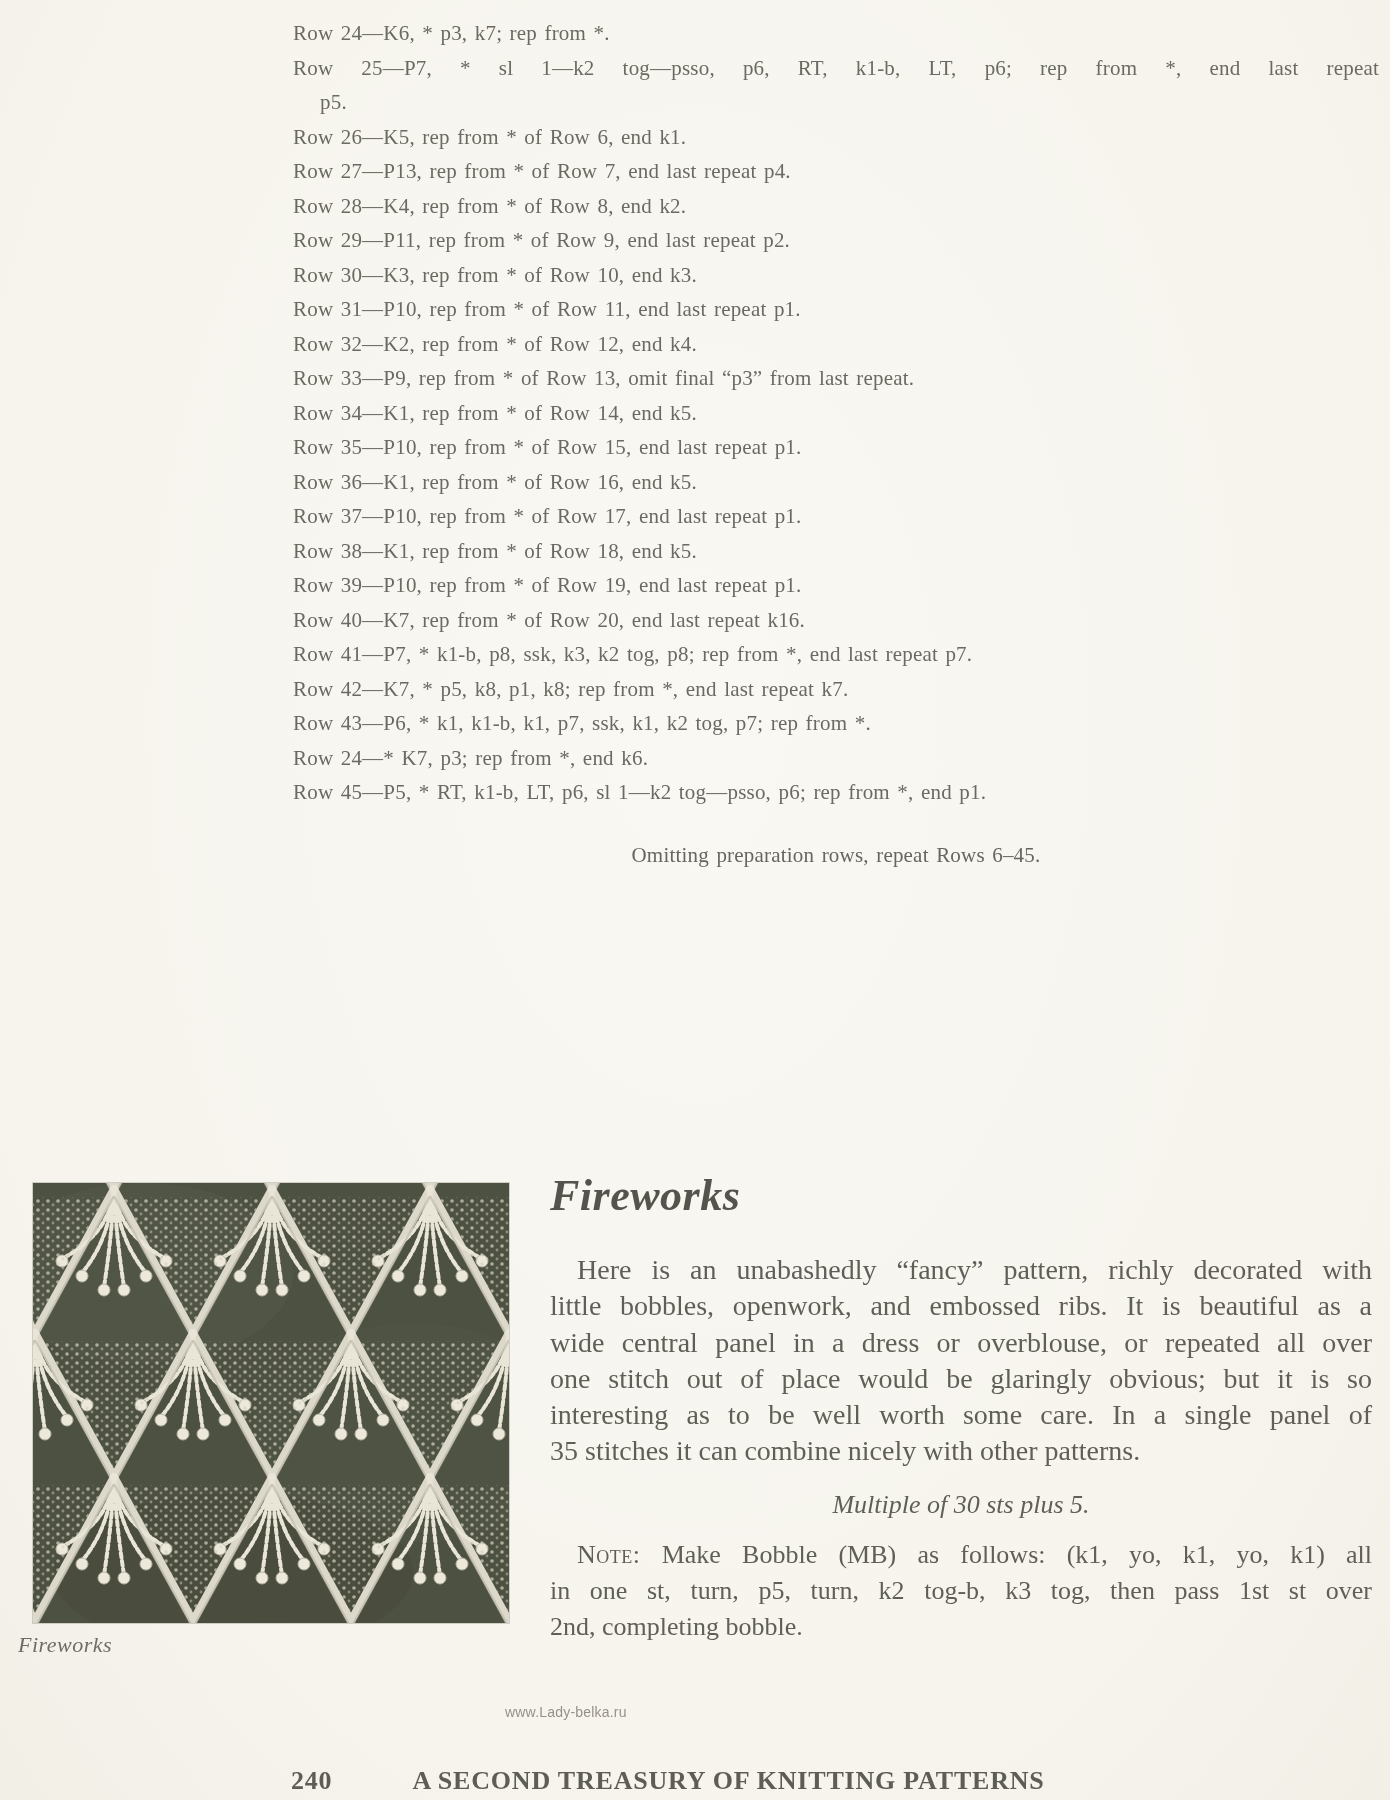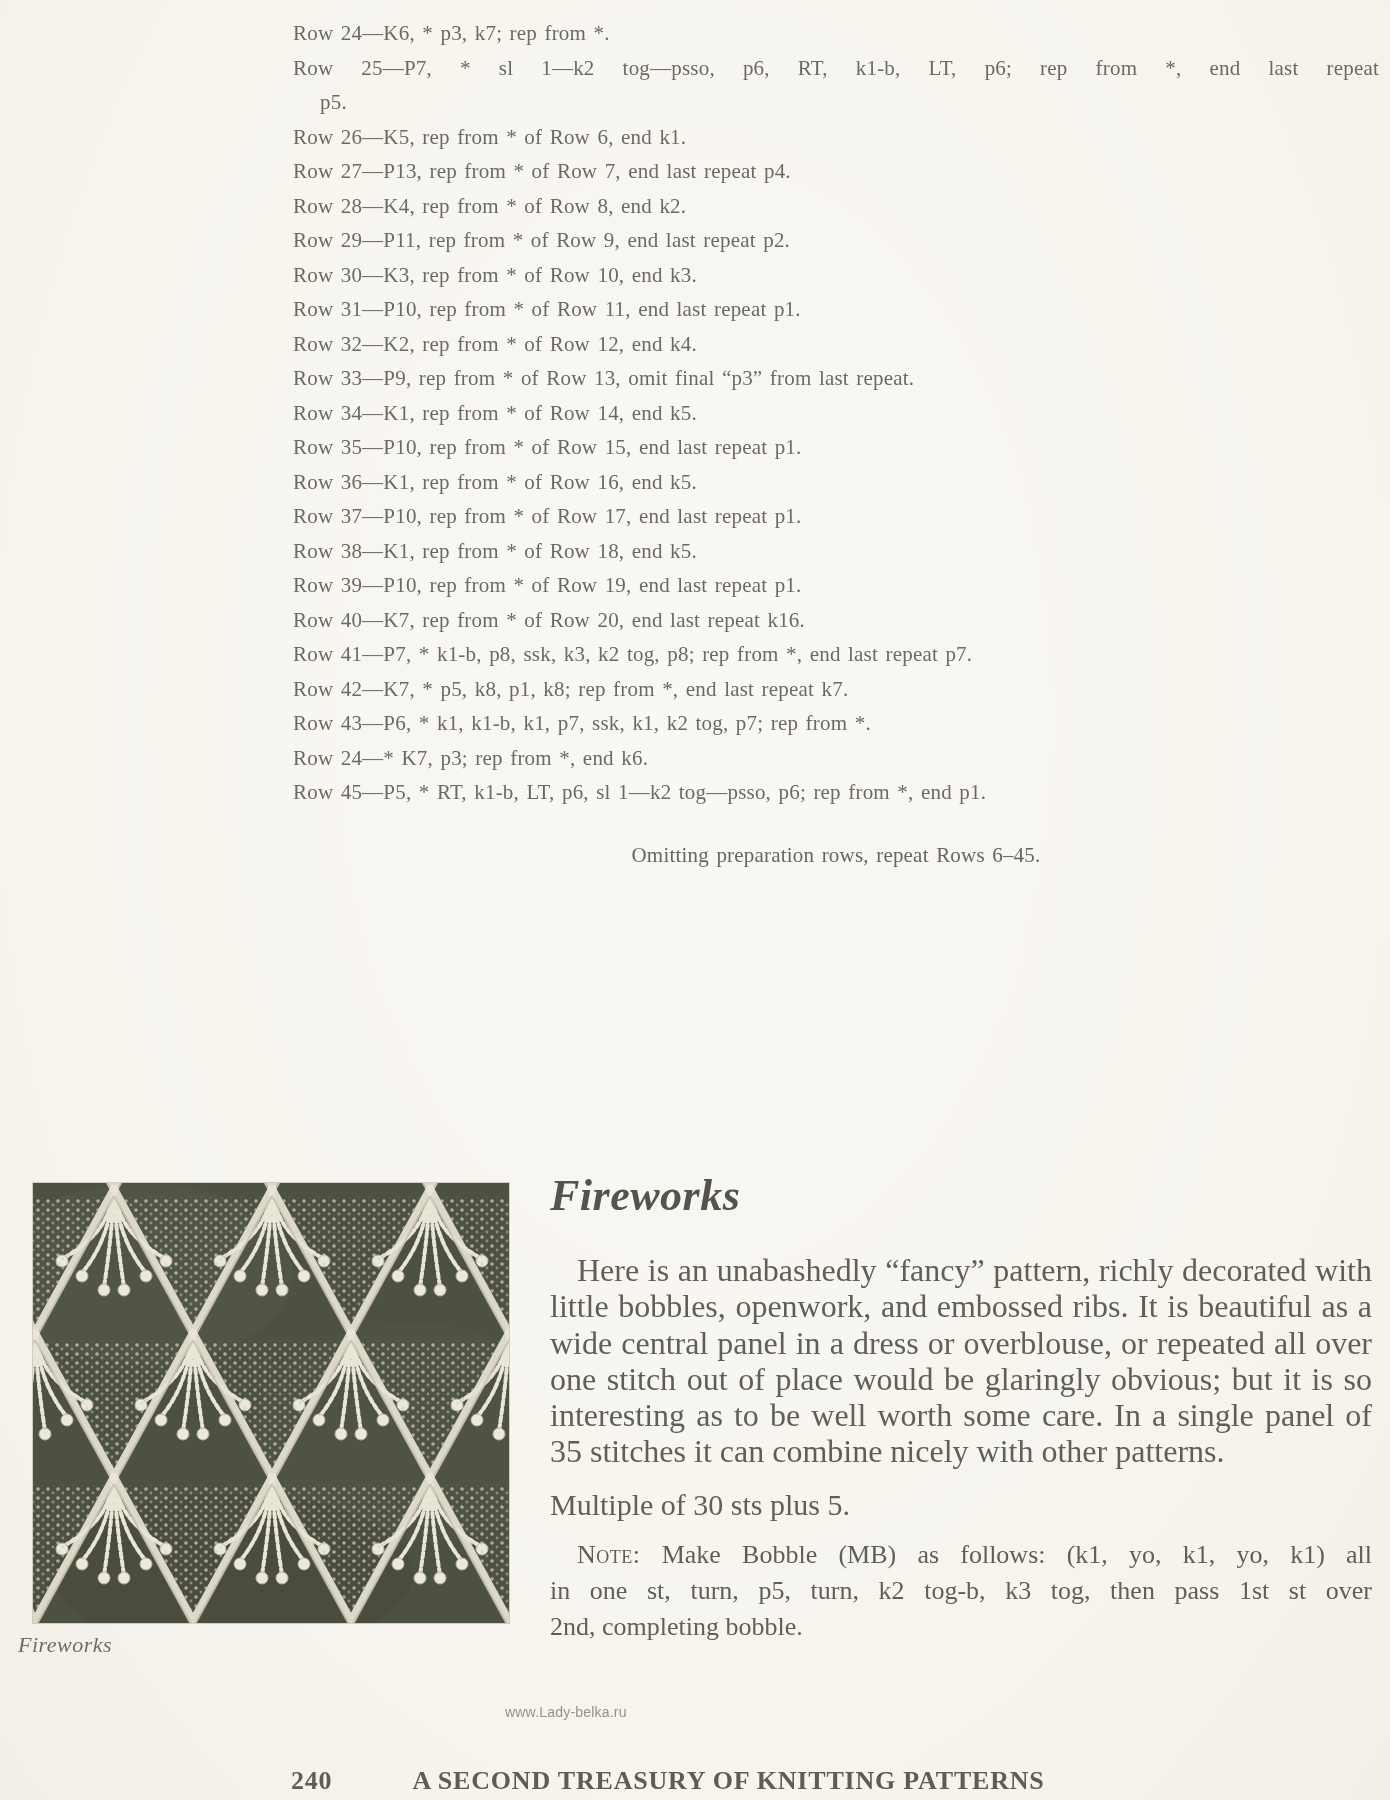--- a/index.html
+++ b/index.html
@@ -35,26 +35,26 @@
   .photo-caption{
     position:absolute;left:18px;top:1632px;
     font-style:italic;font-size:22px;letter-spacing:.5px;color:#6e6d65;
   }
   
   .col{position:absolute;left:550px;top:1172px;width:822px;}
   .fw-heading{
     margin:0;font-weight:bold;font-style:italic;font-size:44px;line-height:48px;
     color:#55544c;letter-spacing:.5px;
   }
-  .para{margin-top:32px;font-size:32px;line-height:36.3px;color:#605f57;}
+  .para{margin-top:32px;font-size:28px;line-height:36.3px;color:#605f57;}
   .para div.line{text-align:justify;text-align-last:justify;}
   .para div.line:first-of-type{text-indent:27px;}
   .para div.line:last-of-type{text-align:left;text-align-last:auto;}
   .multiple-line{
-    margin-top:17px;font-size:30px;line-height:36px;color:#605f57;
+    margin-top:17px;font-size:26px;line-height:36px;text-align:center;color:#605f57;font-style:italic;
   }
   .note{margin-top:14px;font-size:26px;line-height:36.3px;color:#605f57;}
   .note .nline{text-align:justify;text-align-last:justify;}
   .note .nline.last{text-align:left;text-align-last:auto;}
   .note .nline.first{text-indent:27px;}
   .sc{font-variant:small-caps;letter-spacing:.5px;}
   
   .watermark{
     position:absolute;left:505px;top:1704px;
     font-family:Liberation Sans, sans-serif;font-size:14px;color:#97908a;

